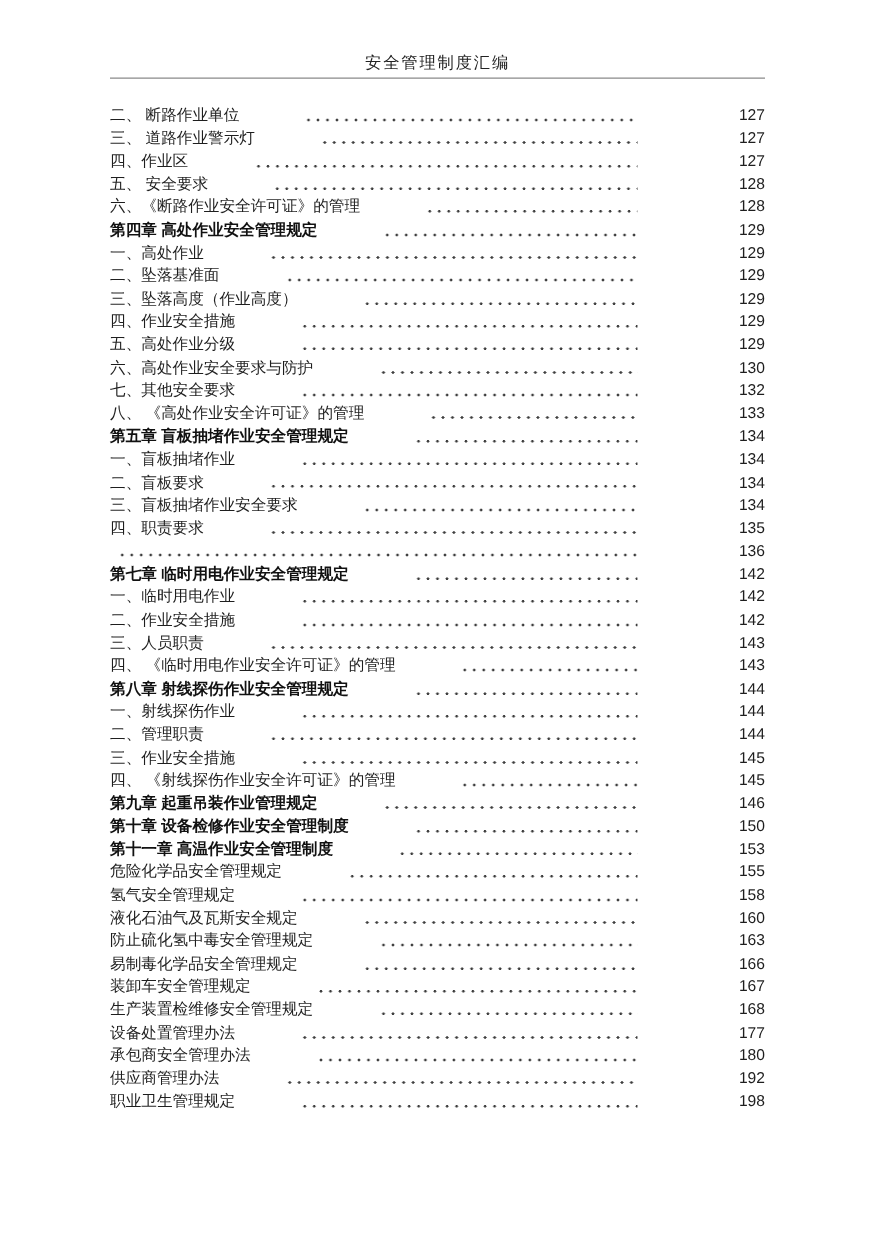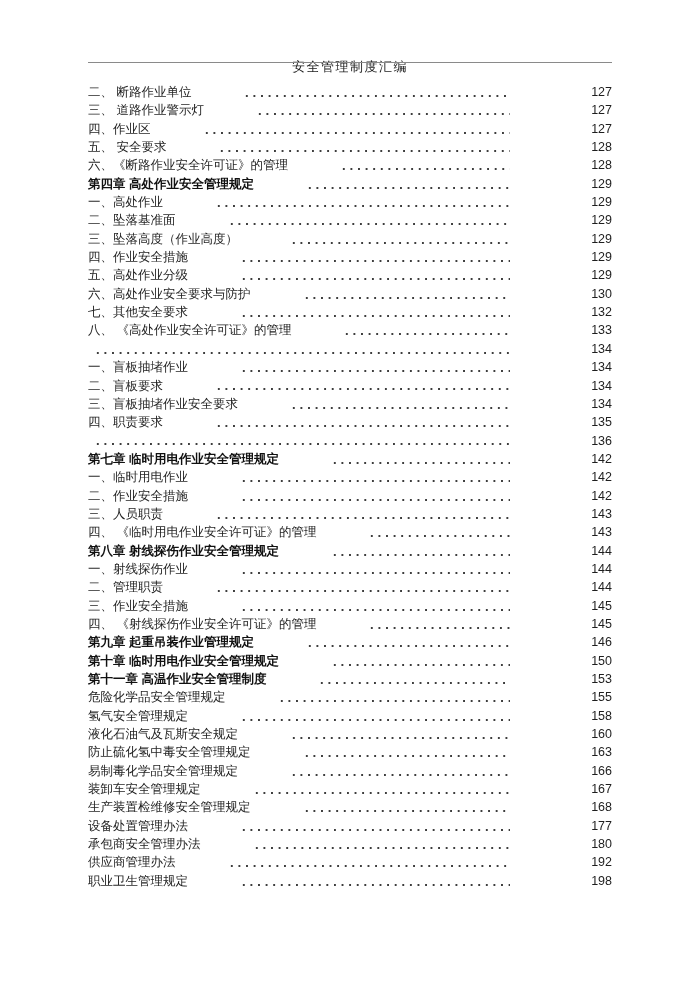--- a/index.html
+++ b/index.html
@@ -15,21 +15,21 @@
     position: relative;
     overflow: hidden;
   }
   .page {
     position: absolute;
     inset: 0;
     background: #ffffff;
   }
   .header-title {
     position: absolute;
-    top: 58px;
+    top: 41px;
     left: 0;
     width: 700px;
     text-align: center;
     font-size: 13px;
     letter-spacing: 1.5px;
     color: #222222;
     white-space: pre;
   }
   .header-rule {
     position: absolute;
@@ -163,20 +163,21 @@
     <span class="toc-page">132</span>
   </div>
 
   <div class="toc-row">
     <span class="toc-label">八、 《高处作业安全许可证》的管理</span>
     <span class="toc-leader"></span>
     <span class="toc-page">133</span>
   </div>
 
   <div class="toc-row bold">
+    <span class="toc-label">第五章 盲板抽堵作业安全管理规定</span>
     <span class="toc-leader"></span>
     <span class="toc-page">134</span>
   </div>
 
   <div class="toc-row">
     <span class="toc-label">一、盲板抽堵作业</span>
     <span class="toc-leader"></span>
     <span class="toc-page">134</span>
   </div>
 
@@ -263,21 +264,21 @@
     <span class="toc-page">145</span>
   </div>
 
   <div class="toc-row bold">
     <span class="toc-label">第九章 起重吊装作业管理规定</span>
     <span class="toc-leader"></span>
     <span class="toc-page">146</span>
   </div>
 
   <div class="toc-row bold">
-    <span class="toc-label">第十章 临时用电作业安全管理规定</span>
+    <span class="toc-label">第十章 设备检修作业安全管理制度</span>
     <span class="toc-leader"></span>
     <span class="toc-page">150</span>
   </div>
 
   <div class="toc-row bold">
     <span class="toc-label">第十一章 高温作业安全管理制度</span>
     <span class="toc-leader"></span>
     <span class="toc-page">153</span>
   </div>
 

